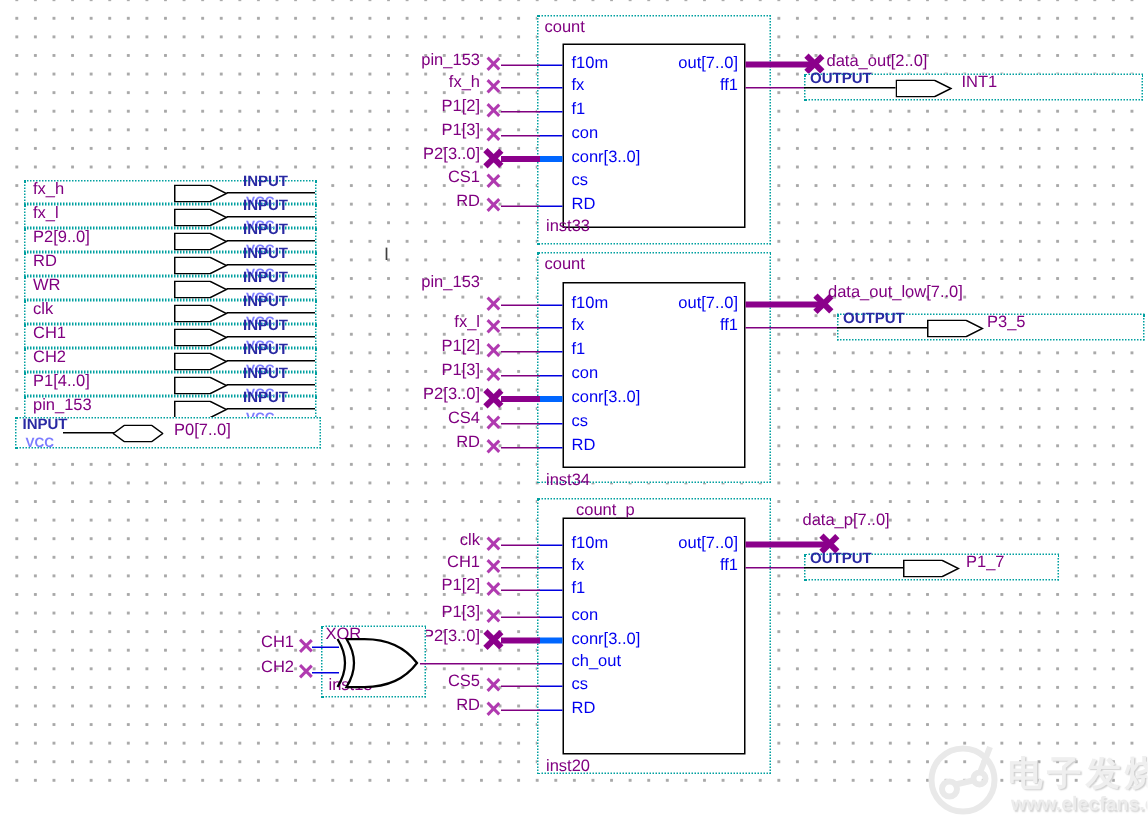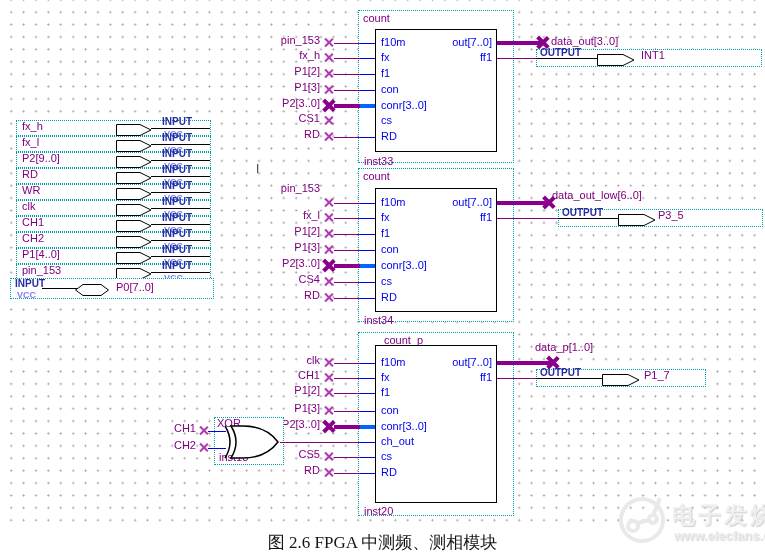--- a/index.html
+++ b/index.html
@@ -35,21 +35,20 @@
   .wm-url{font-size:13px;font-weight:bold;color:#ececec;text-shadow:1px 1px 1px #d4d4d4;white-space:nowrap;}
 </style>
 </head>
 <body>
 
 <div class="frame" id="canvas">
   <div class="abs grid"></div>
 
   <div class="abs lbl" style="left:256px;top:164px;color:#404040;font-size:12px;">I</div>
 
-  <div class="abs caption">图 2.6   FPGA 中测频、测相模块</div>
 
   <div class="abs" style="left:612px;top:488px;">
     <svg width="60" height="60">
       <g fill="none" stroke="#e9e9e9" stroke-width="4">
         <circle cx="30" cy="32" r="21"></circle>
         <circle cx="21" cy="38" r="5"></circle>
         <circle cx="41" cy="31" r="4"></circle>
         <path d="M25 35 L38 32"></path>
         <path d="M41 28 L48 10"></path>
       </g>
@@ -141,21 +140,21 @@
     <div class="abs typ" style="left: 15px; top: 279px;">INPUT</div>
     <div class="abs hline" style="left: 42px; top: 288px; width: 36px;"></div>
     <div class="abs " style="left: 75px; top: 282px;"><svg width="34" height="12">
         <polygon points="0.5,6 8,0.5 26,0.5 33.5,6 26,11.5 8,11.5" fill="#fff" stroke="#000"></polygon>
       </svg></div>
     <div class="abs lbl" style="left: 116px; top: 282px;">P0[7..0]</div>
     <div class="abs vcc" style="left: 17px; top: 291px;">VCC</div>
     <div class="abs dash" style="left: 358px; top: 10px; width: 156px; height: 153px;"></div>
     <div class="abs lbl" style="left: 363px; top: 13px;">count</div>
     <div class="abs blk" style="left: 375px; top: 29px; width: 122px; height: 123px;"></div>
-    <div class="abs lbl" style="left: 364px; top: 156px;">inst33</div>
+    <div class="abs lbl" style="left: 364px; top: 146px;">inst33</div>
     <div class="abs pin" style="left: 381px; top: 37px;">f10m</div>
     <div class="abs stub" style="left: 359px; top: 43px; width: 16px;"></div>
     <div class="abs lbl" style="left: 230px; top: 35px; width: 90px; text-align: right;">pin_153</div>
     <div class="abs xm" style="left: 324px; top: 38px;"></div>
     <div class="abs wire" style="left: 334px; top: 43px; width: 26px;"></div>
     <div class="abs pin" style="left: 381px; top: 52px;">fx</div>
     <div class="abs stub" style="left: 359px; top: 58px; width: 16px;"></div>
     <div class="abs lbl" style="left: 230px; top: 50px; width: 90px; text-align: right;">fx_h</div>
     <div class="abs xm" style="left: 324px; top: 53px;"></div>
     <div class="abs wire" style="left: 334px; top: 58px; width: 26px;"></div>
@@ -179,21 +178,21 @@
     <div class="abs xm" style="left: 324px; top: 116px;"></div>
     <div class="abs pin" style="left: 381px; top: 131px;">RD</div>
     <div class="abs stub" style="left: 359px; top: 137px; width: 16px;"></div>
     <div class="abs lbl" style="left: 230px; top: 129px; width: 90px; text-align: right;">RD</div>
     <div class="abs xm" style="left: 324px; top: 132px;"></div>
     <div class="abs wire" style="left: 334px; top: 137px; width: 26px;"></div>
     <div class="abs pin" style="left: 430px; top: 37px; width: 62px; text-align: right;">out[7..0]</div>
     <div class="abs pin" style="left: 430px; top: 52px; width: 62px; text-align: right;">ff1</div>
     <div class="abs buswire" style="left: 497px; top: 41px; width: 45px;"></div>
     <div class="abs xmb" style="left: 536px; top: 36px;"></div>
-    <div class="abs lbl" style="left: 551px; top: 36px;">data_out[3..0]</div>
+    <div class="abs lbl" style="left: 551px; top: 36px;">data_out[2..0]</div>
     <div class="abs wire" style="left: 497px; top: 58px; width: 39px;"></div>
     <div class="abs dash" style="left: 536px; top: 49px; width: 226px; height: 18px;"></div>
     <div class="abs hline" style="left: 536px; top: 58px; width: 61px;"></div>
     <div class="abs typ" style="left: 540px; top: 48px;">OUTPUT</div>
     <div class="abs " style="left: 597px; top: 52px;"><svg width="38" height="12">
         <polygon points="0.5,0.5 26,0.5 37,6 26,11.5 0.5,11.5" fill="#fff" stroke="#000"></polygon>
       </svg></div>
     <div class="abs lbl" style="left: 641px; top: 50px;">INT1</div>
     <div class="abs dash" style="left: 358px; top: 168px; width: 156px; height: 154px;"></div>
     <div class="abs lbl" style="left: 363px; top: 171px;">count</div>
@@ -231,21 +230,21 @@
     <div class="abs wire" style="left: 334px; top: 282px; width: 26px;"></div>
     <div class="abs pin" style="left: 381px; top: 292px;">RD</div>
     <div class="abs stub" style="left: 359px; top: 298px; width: 16px;"></div>
     <div class="abs lbl" style="left: 230px; top: 290px; width: 90px; text-align: right;">RD</div>
     <div class="abs xm" style="left: 324px; top: 293px;"></div>
     <div class="abs wire" style="left: 334px; top: 298px; width: 26px;"></div>
     <div class="abs pin" style="left: 430px; top: 197px; width: 62px; text-align: right;">out[7..0]</div>
     <div class="abs pin" style="left: 430px; top: 212px; width: 62px; text-align: right;">ff1</div>
     <div class="abs buswire" style="left: 497px; top: 201px; width: 51px;"></div>
     <div class="abs xmb" style="left: 542px; top: 196px;"></div>
-    <div class="abs lbl" style="left: 552px; top: 190px;">data_out_low[6..0]</div>
+    <div class="abs lbl" style="left: 552px; top: 190px;">data_out_low[7..0]</div>
     <div class="abs wire" style="left: 497px; top: 218px; width: 61px;"></div>
     <div class="abs dash" style="left: 558px; top: 209px; width: 205px; height: 18px;"></div>
     <div class="abs hline" style="left: 558px; top: 218px; width: 60px;"></div>
     <div class="abs typ" style="left: 562px; top: 208px;">OUTPUT</div>
     <div class="abs " style="left: 618px; top: 212px;"><svg width="38" height="12">
         <polygon points="0.5,0.5 26,0.5 37,6 26,11.5 0.5,11.5" fill="#fff" stroke="#000"></polygon>
       </svg></div>
     <div class="abs lbl" style="left: 658px; top: 210px;">P3_5</div>
     <div class="abs dash" style="left: 358px; top: 332px; width: 156px; height: 184px;"></div>
     <div class="abs lbl" style="left: 384px; top: 335px;">count_p</div>
@@ -285,21 +284,21 @@
     <div class="abs wire" style="left: 334px; top: 457px; width: 26px;"></div>
     <div class="abs pin" style="left: 381px; top: 467px;">RD</div>
     <div class="abs stub" style="left: 359px; top: 473px; width: 16px;"></div>
     <div class="abs lbl" style="left: 230px; top: 465px; width: 90px; text-align: right;">RD</div>
     <div class="abs xm" style="left: 324px; top: 468px;"></div>
     <div class="abs wire" style="left: 334px; top: 473px; width: 26px;"></div>
     <div class="abs pin" style="left: 430px; top: 357px; width: 62px; text-align: right;">out[7..0]</div>
     <div class="abs pin" style="left: 430px; top: 372px; width: 62px; text-align: right;">ff1</div>
     <div class="abs buswire" style="left: 497px; top: 361px; width: 55px;"></div>
     <div class="abs xmb" style="left: 546px; top: 356px;"></div>
-    <div class="abs lbl" style="left: 535px; top: 342px;">data_p[1..0]</div>
+    <div class="abs lbl" style="left: 535px; top: 342px;">data_p[7..0]</div>
     <div class="abs wire" style="left: 497px; top: 378px; width: 39px;"></div>
     <div class="abs dash" style="left: 536px; top: 369px; width: 170px; height: 18px;"></div>
     <div class="abs hline" style="left: 536px; top: 378px; width: 66px;"></div>
     <div class="abs typ" style="left: 540px; top: 368px;">OUTPUT</div>
     <div class="abs " style="left: 602px; top: 372px;"><svg width="38" height="12">
         <polygon points="0.5,0.5 26,0.5 37,6 26,11.5 0.5,11.5" fill="#fff" stroke="#000"></polygon>
       </svg></div>
     <div class="abs lbl" style="left: 644px; top: 370px;">P1_7</div>
     <div class="abs dash" style="left: 214px; top: 417px; width: 70px; height: 48px;"></div>
     <div class="abs lbl" style="left: 217px; top: 418px;">XOR</div>

